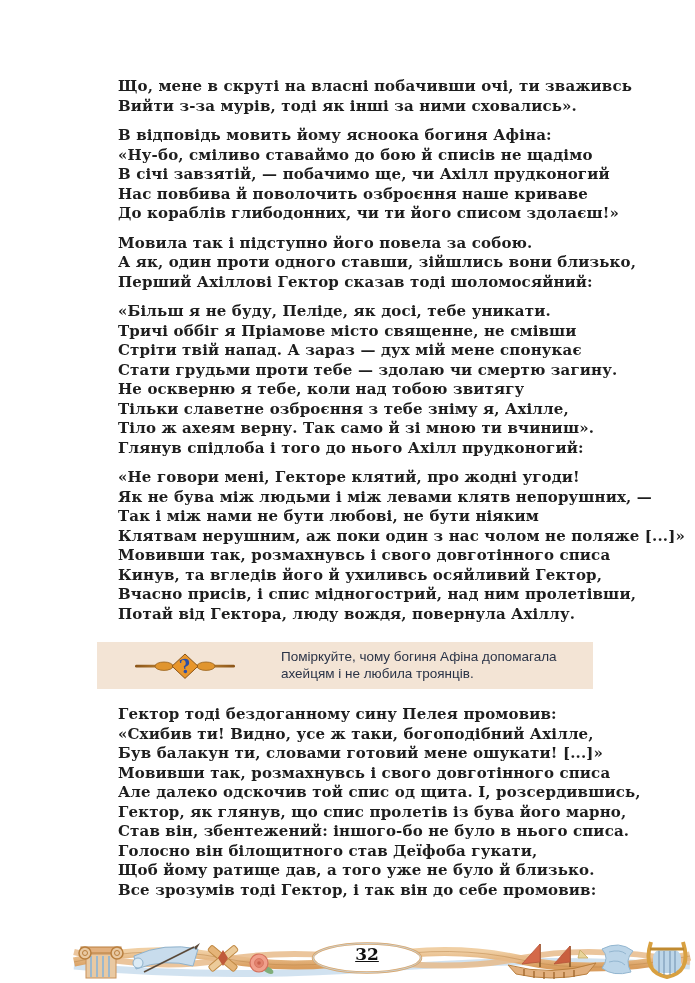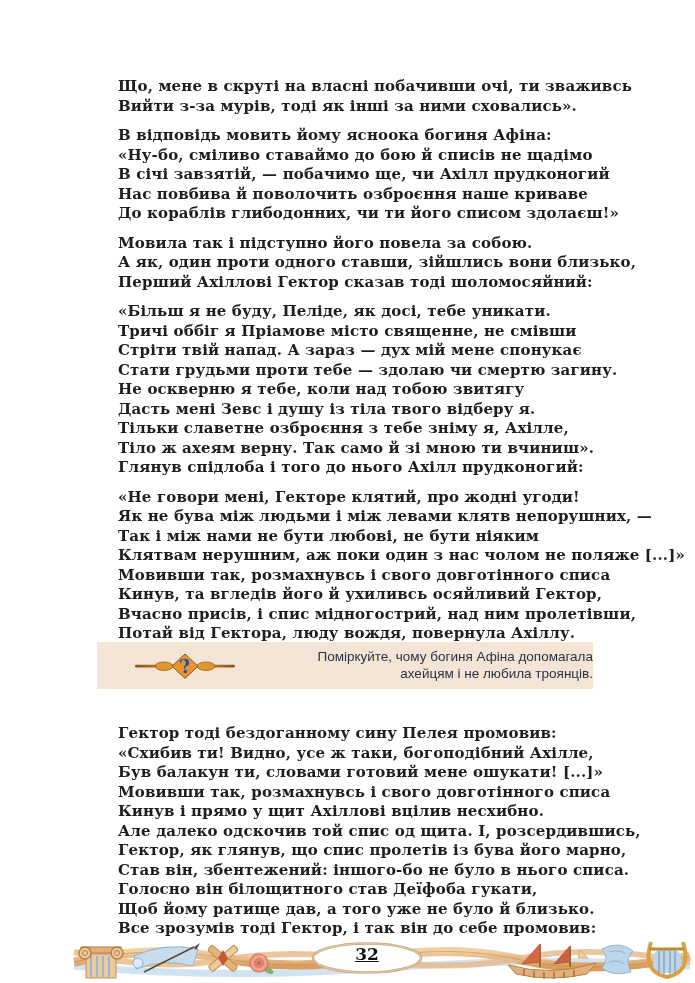--- a/index.html
+++ b/index.html
@@ -4,40 +4,39 @@
 <style>
   html,body{margin:0;padding:0;}
   body{
     width:695px;height:983px;position:relative;overflow:hidden;
     background:#ffffff;
     font-family:"DejaVu Serif",serif;
   }
   
   .poem{position:absolute;left:118px;}
   #poem-before{top:67px;}
-  #poem-after{top:714px;}
+  #poem-after{top:695px;}
   .stanza{margin:10px 0 4px 0;}
   .line{
     white-space:nowrap;
     font:700 15px/19.5px "DejaVu Serif",serif;
     color:#1e1e1e;
     letter-spacing:.01em;
   }
   
   .qbox{
     position:absolute;left:97px;top:642px;width:496px;height:47px;
     background:#f3e4d5;
     display:flex;align-items:center;
   }
   .qicon{margin-left:38px;width:100px;height:26px;flex:none;}
   .qtext{
     margin-left:46px;width:318px;
     font:400 13.5px/16.5px "Liberation Sans",sans-serif;
     color:#2a3347;
-    text-align:right;
   }
   
   .footer-band{position:absolute;left:72px;top:936px;width:620px;height:46px;}
   .page-number{
     position:absolute;left:340px;top:944px;width:54px;
     text-align:center;
     font:700 17px/20px "DejaVu Serif",serif;
     color:#111111;
     text-decoration:underline;
   }
@@ -61,21 +60,20 @@
       <div class="line">Мовила так і підступно його повела за собою.</div>
       <div class="line">А як, один проти одного ставши, зійшлись вони близько,</div>
       <div class="line">Перший Ахіллові Гектор сказав тоді шоломосяйний:</div>
     </div>
     <div class="stanza">
       <div class="line">«Більш я не буду, Пеліде, як досі, тебе уникати.</div>
       <div class="line">Тричі оббіг я Пріамове місто священне, не смівши</div>
       <div class="line">Стріти твій напад. А зараз — дух мій мене спонукає</div>
       <div class="line">Стати грудьми проти тебе — здолаю чи смертю загину.</div>
       <div class="line">Не оскверню я тебе, коли над тобою звитягу</div>
-      <div class="line">Дасть мені Зевс і душу із тіла твого відберу я.</div>
       <div class="line">Тільки славетне озброєння з тебе зніму я, Ахілле,</div>
       <div class="line">Тіло ж ахеям верну. Так само й зі мною ти вчиниш».</div>
       <div class="line">Глянув спідлоба і того до нього Ахілл прудконогий:</div>
     </div>
     <div class="stanza">
       <div class="line">«Не говори мені, Гекторе клятий, про жодні угоди!</div>
       <div class="line">Як не бува між людьми і між левами клятв непорушних, —</div>
       <div class="line">Так і між нами не бути любові, не бути ніяким</div>
       <div class="line">Клятвам нерушним, аж поки один з нас чолом не поляже [...]»</div>
       <div class="line">Мовивши так, розмахнувсь і свого довготінного списа</div>
@@ -102,21 +100,20 @@
   </svg>
   <p class="qtext">Поміркуйте, чому богиня Афіна допомагала ахейцям і не любила троянців.</p>
 </aside>
 
 <main class="poem" id="poem-after">
     <div class="stanza">
       <div class="line">Гектор тоді бездоганному сину Пелея промовив:</div>
       <div class="line">«Схибив ти! Видно, усе ж таки, богоподібний Ахілле,</div>
       <div class="line">Був балакун ти, словами готовий мене ошукати! [...]»</div>
       <div class="line">Мовивши так, розмахнувсь і свого довготінного списа</div>
-      <div class="line">Кинув і прямо у щит Ахіллові вцілив несхибно.</div>
       <div class="line">Але далеко одскочив той спис од щита. І, розсердившись,</div>
       <div class="line">Гектор, як глянув, що спис пролетів із бува його марно,</div>
       <div class="line">Став він, збентежений: іншого-бо не було в нього списа.</div>
       <div class="line">Голосно він білощитного став Деїфоба гукати,</div>
       <div class="line">Щоб йому ратище дав, а того уже не було й близько.</div>
       <div class="line">Все зрозумів тоді Гектор, і так він до себе промовив:</div>
     </div>
   </main>
 
 <footer>

